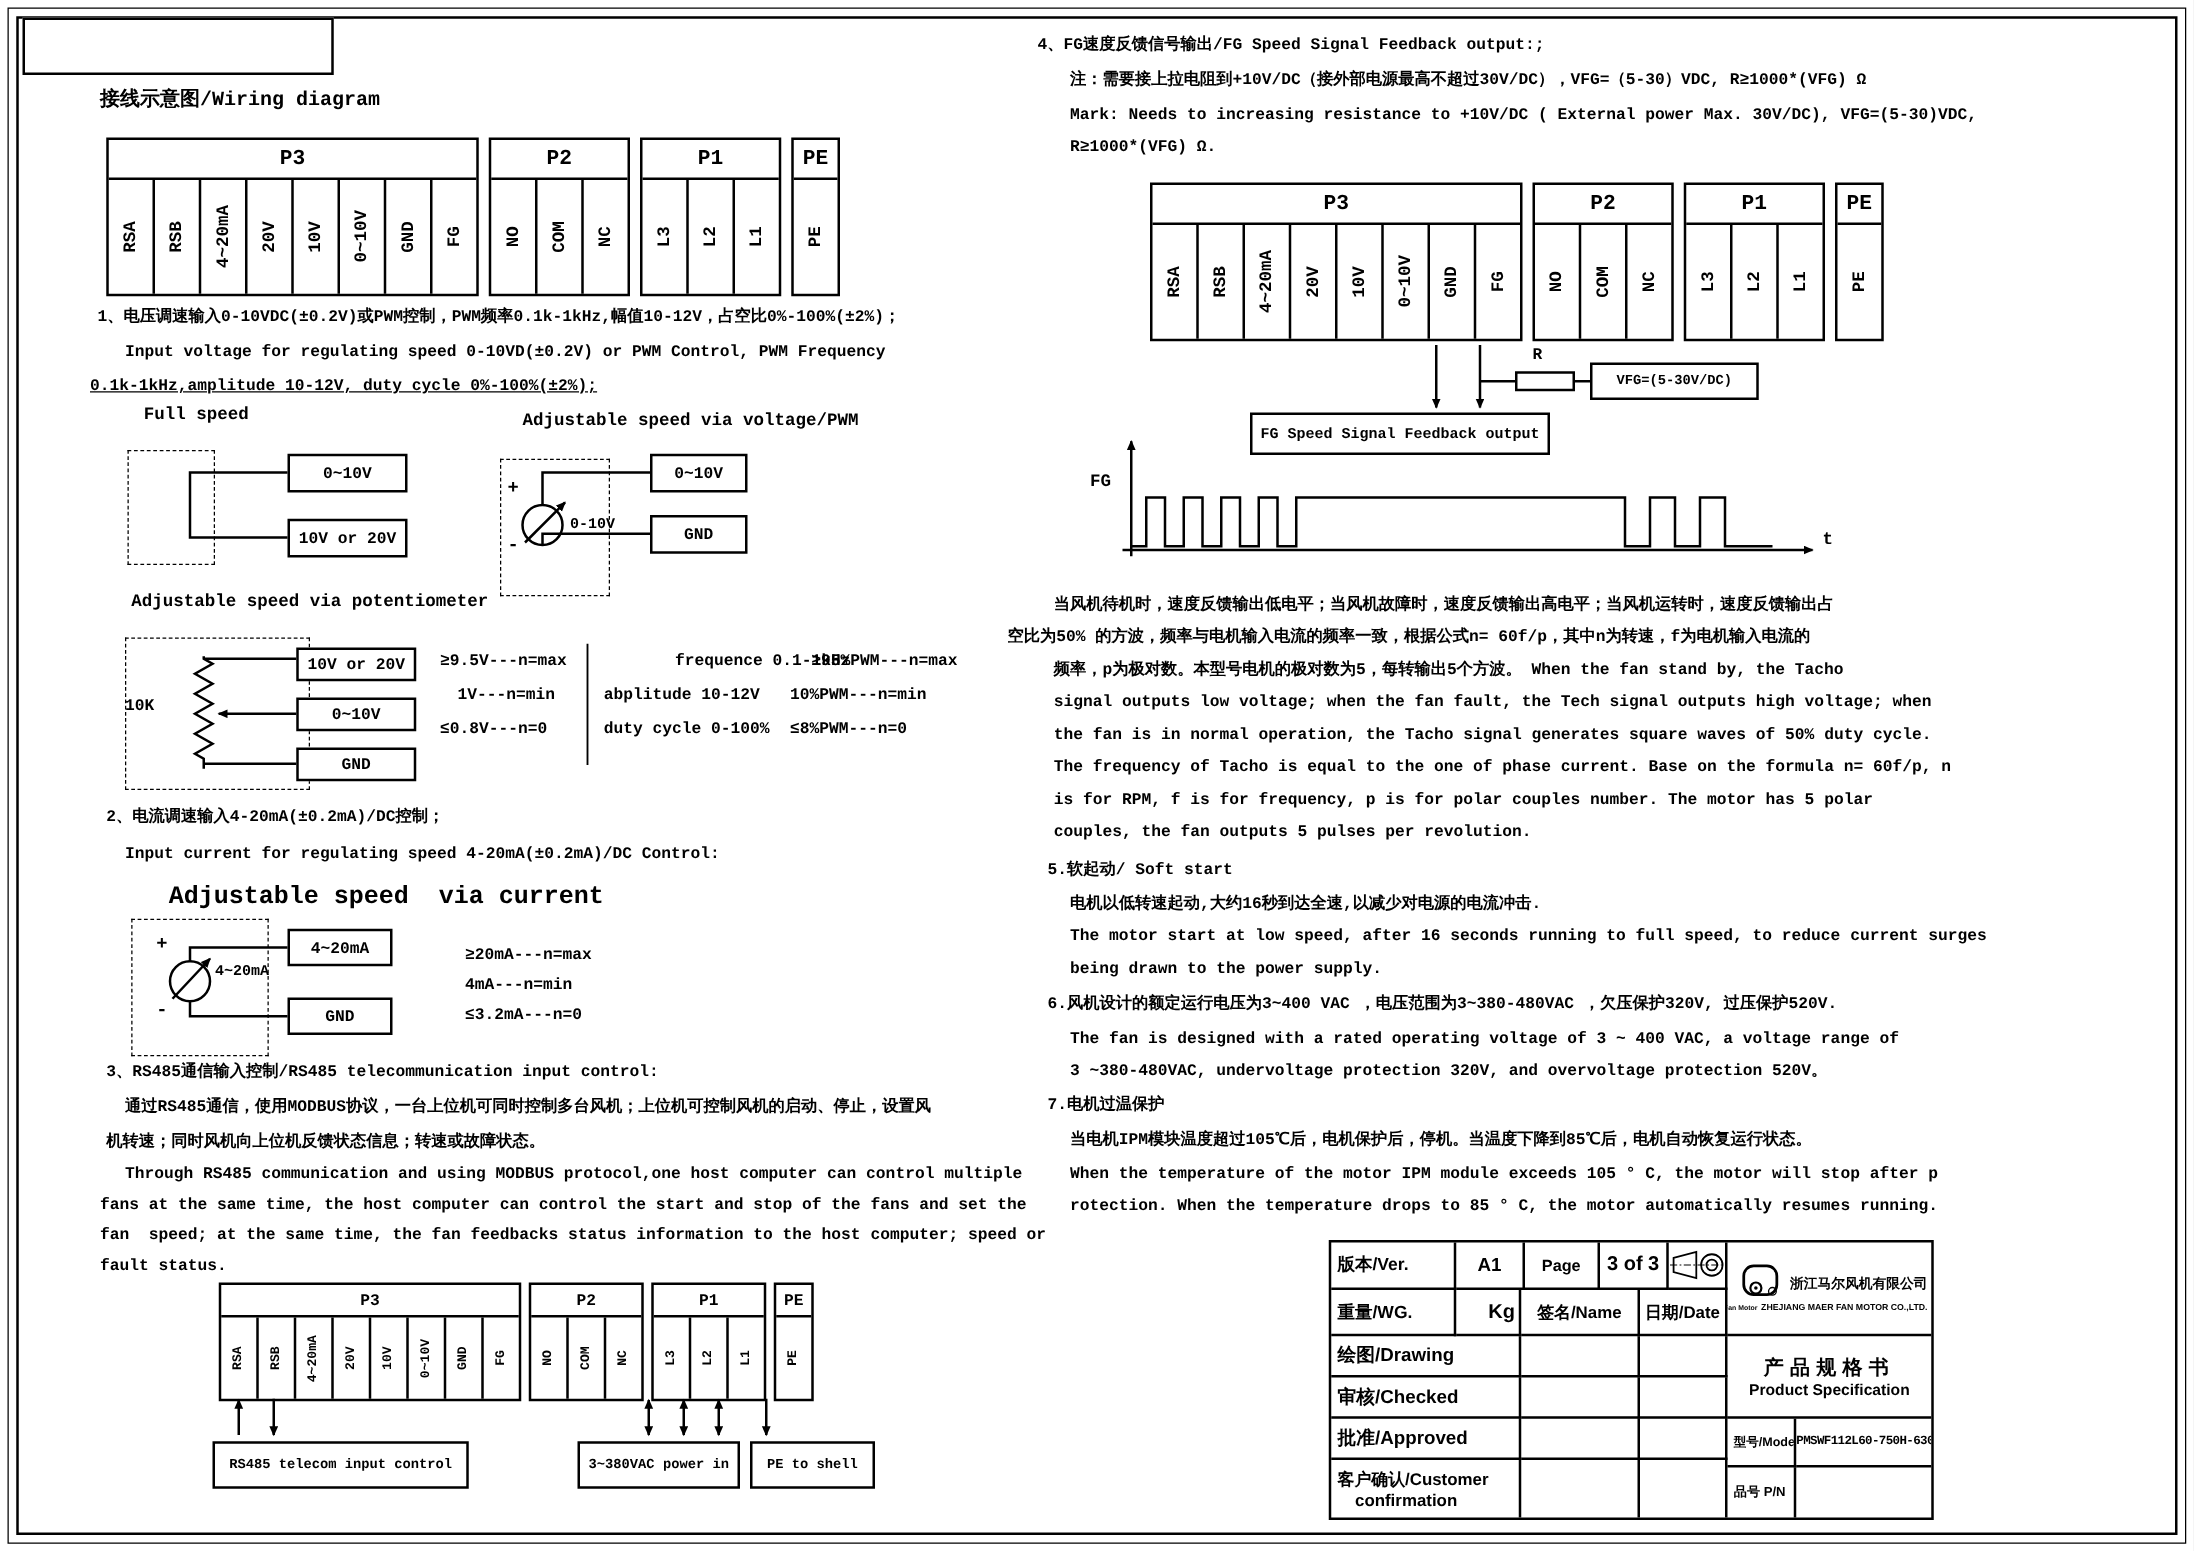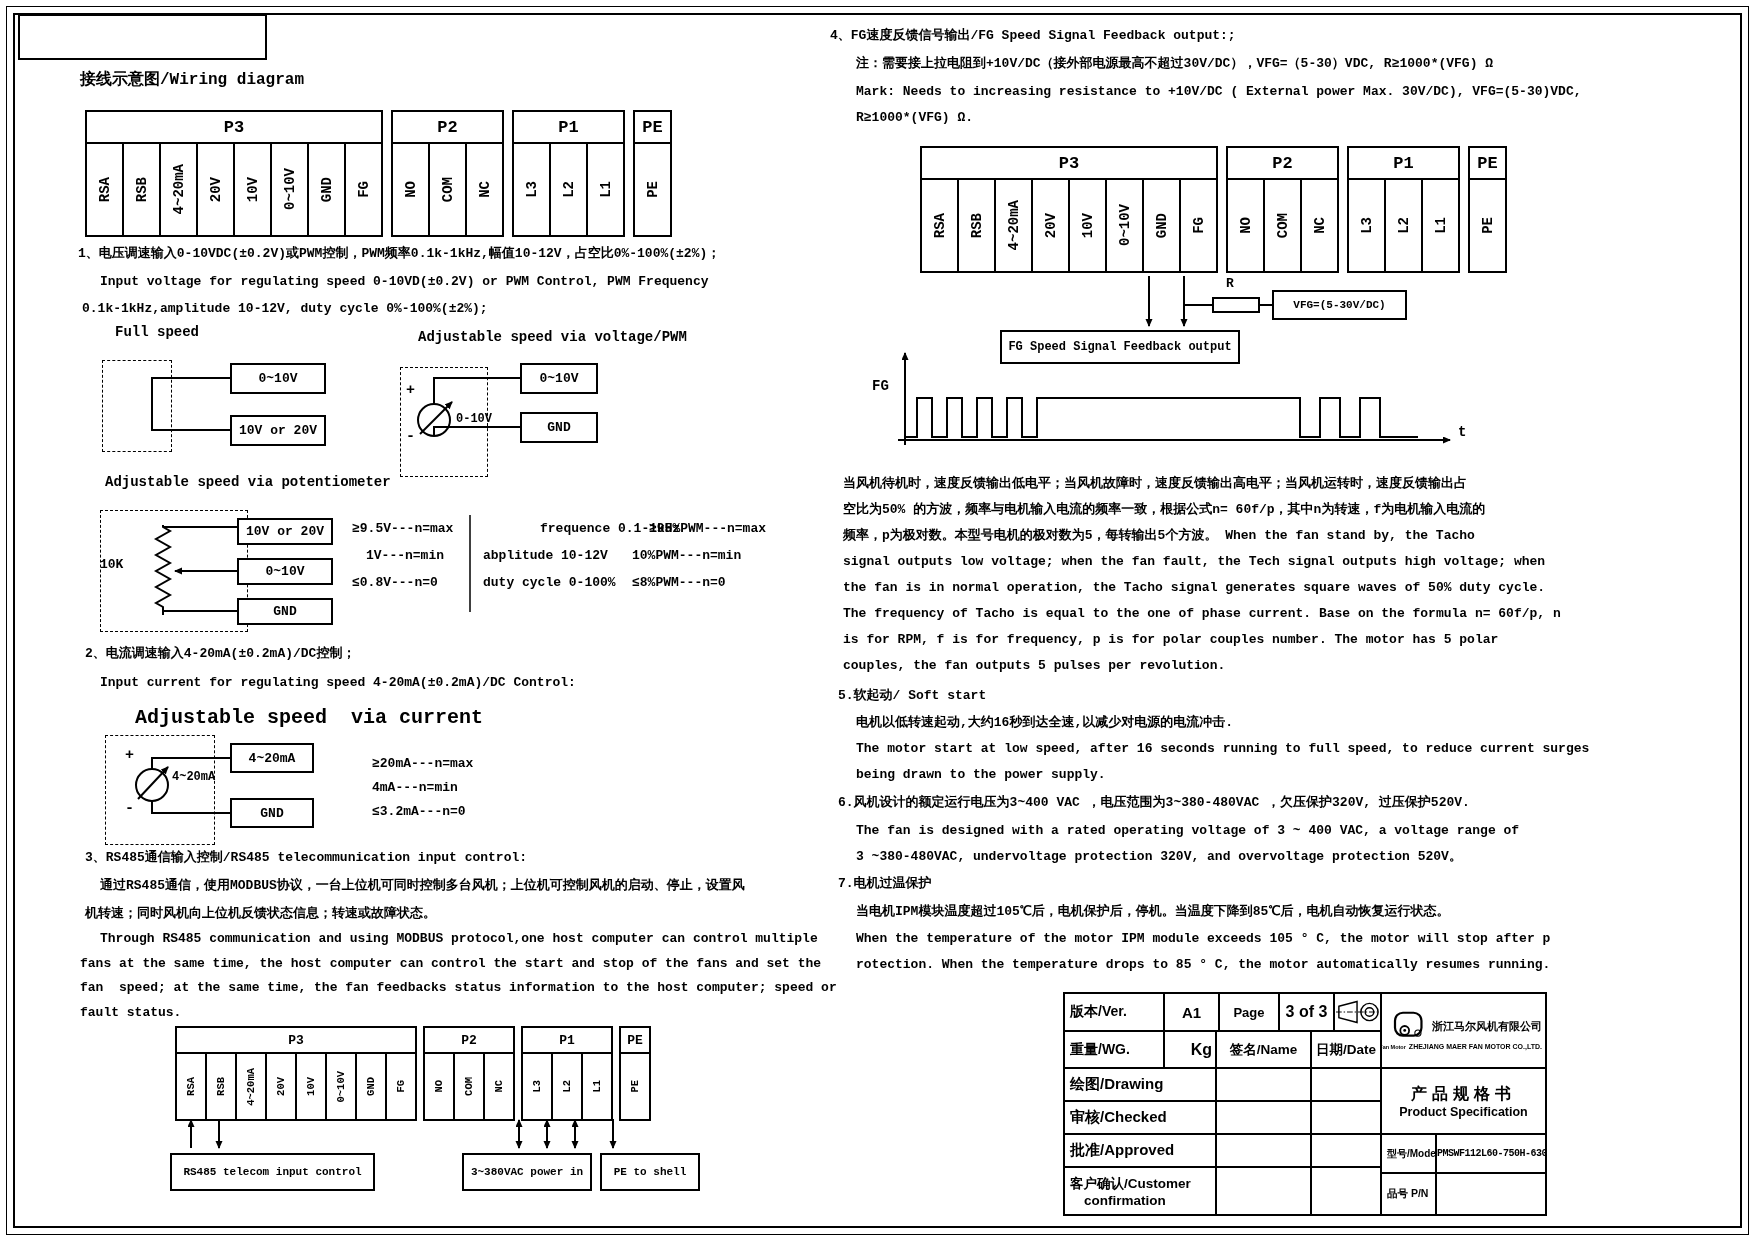--- a/index.html
+++ b/index.html
@@ -113,21 +113,21 @@
         <div class="tg-r">
           <div class="tg-p">
             <span class="vtext">PE</span>
           </div>
         </div>
       </div>
     </div>
 
   <div class="t" style="left:78px;top:246px;">1、电压调速输入0-10VDC(±0.2V)或PWM控制，PWM频率0.1k-1kHz,幅值10-12V，占空比0%-100%(±2%)；</div>
   <div class="t" style="left:100px;top:274px;">Input voltage for regulating speed 0-10VD(±0.2V) or PWM Control, PWM Frequency</div>
-  <div class="t" style="left:82px;top:301px;">0.1k-1kHz,amplitude 10-12V, duty cycle 0%-100%(±2%);</div>
+  <div class="t" style="left:72px;top:301px;text-decoration:underline;">0.1k-1kHz,amplitude 10-12V, duty cycle 0%-100%(±2%);</div>
 
   <div class="t b" style="left:115px;top:324px;font-size:14px;">Full speed</div>
   <div class="t b" style="left:418px;top:329px;font-size:14px;">Adjustable speed via voltage/PWM</div>
 
   <div class="dash" style="left:102px;top:360px;width:70px;height:92px;"></div>
   <div class="bx" style="left:230px;top:363px;width:96px;height:31px;">0~10V</div>
   <div class="bx" style="left:230px;top:415px;width:96px;height:31px;">10V or 20V</div>
 
   <div class="dash" style="left:400px;top:367px;width:88px;height:110px;"></div>
   <div class="t b" style="left:406px;top:382px;font-size:15px;">+</div>
@@ -322,21 +322,21 @@
     </div>
 
   <div class="t b" style="left:1226px;top:276px;font-size:13px;">R</div>
   <div class="bx" style="left:1272px;top:290px;width:135px;height:30px;font-size:11px;">VFG=(5-30V/DC)</div>
   <div class="bx" style="left:1000px;top:330px;width:240px;height:34px;font-size:12px;">FG Speed Signal Feedback output</div>
 
   <div class="t b" style="left:872px;top:378px;font-size:14px;">FG</div>
   <div class="t b" style="left:1458px;top:424px;font-size:14px;">t</div>
 
   <div class="t" style="left:843px;top:476px;">当风机待机时，速度反馈输出低电平；当风机故障时，速度反馈输出高电平；当风机运转时，速度反馈输出占</div>
-  <div class="t" style="left:843px;top:502px;">空比为50% 的方波，频率与电机输入电流的频率一致，根据公式n= 60f/p，其中n为转速，f为电机输入电流的</div>
+  <div class="t" style="left:806px;top:502px;">空比为50% 的方波，频率与电机输入电流的频率一致，根据公式n= 60f/p，其中n为转速，f为电机输入电流的</div>
   <div class="t" style="left:843px;top:528px;">频率，p为极对数。本型号电机的极对数为5，每转输出5个方波。 When the fan stand by, the Tacho</div>
   <div class="t" style="left:843px;top:554px;">signal outputs low voltage; when the fan fault, the Tech signal outputs high voltage; when</div>
   <div class="t" style="left:843px;top:580px;font-family:Liberation Mono, monospace;">the fan is in normal operation, the Tacho signal generates square waves of 50% duty cycle.</div>
   <div class="t" style="left:843px;top:606px;">The frequency of Tacho is equal to the one of phase current. Base on the formula n= 60f/p, n</div>
   <div class="t" style="left:843px;top:632px;">is for RPM, f is for frequency, p is for polar couples number. The motor has 5 polar</div>
   <div class="t" style="left:843px;top:658px;">couples, the fan outputs 5 pulses per revolution.</div>
 
   <div class="t" style="left:838px;top:688px;">5.软起动/ Soft start</div>
   <div class="t" style="left:856px;top:715px;">电机以低转速起动,大约16秒到达全速,以减少对电源的电流冲击.</div>
   <div class="t" style="left:856px;top:741px;">The motor start at low speed, after 16 seconds running to full speed, to reduce current surges</div>

